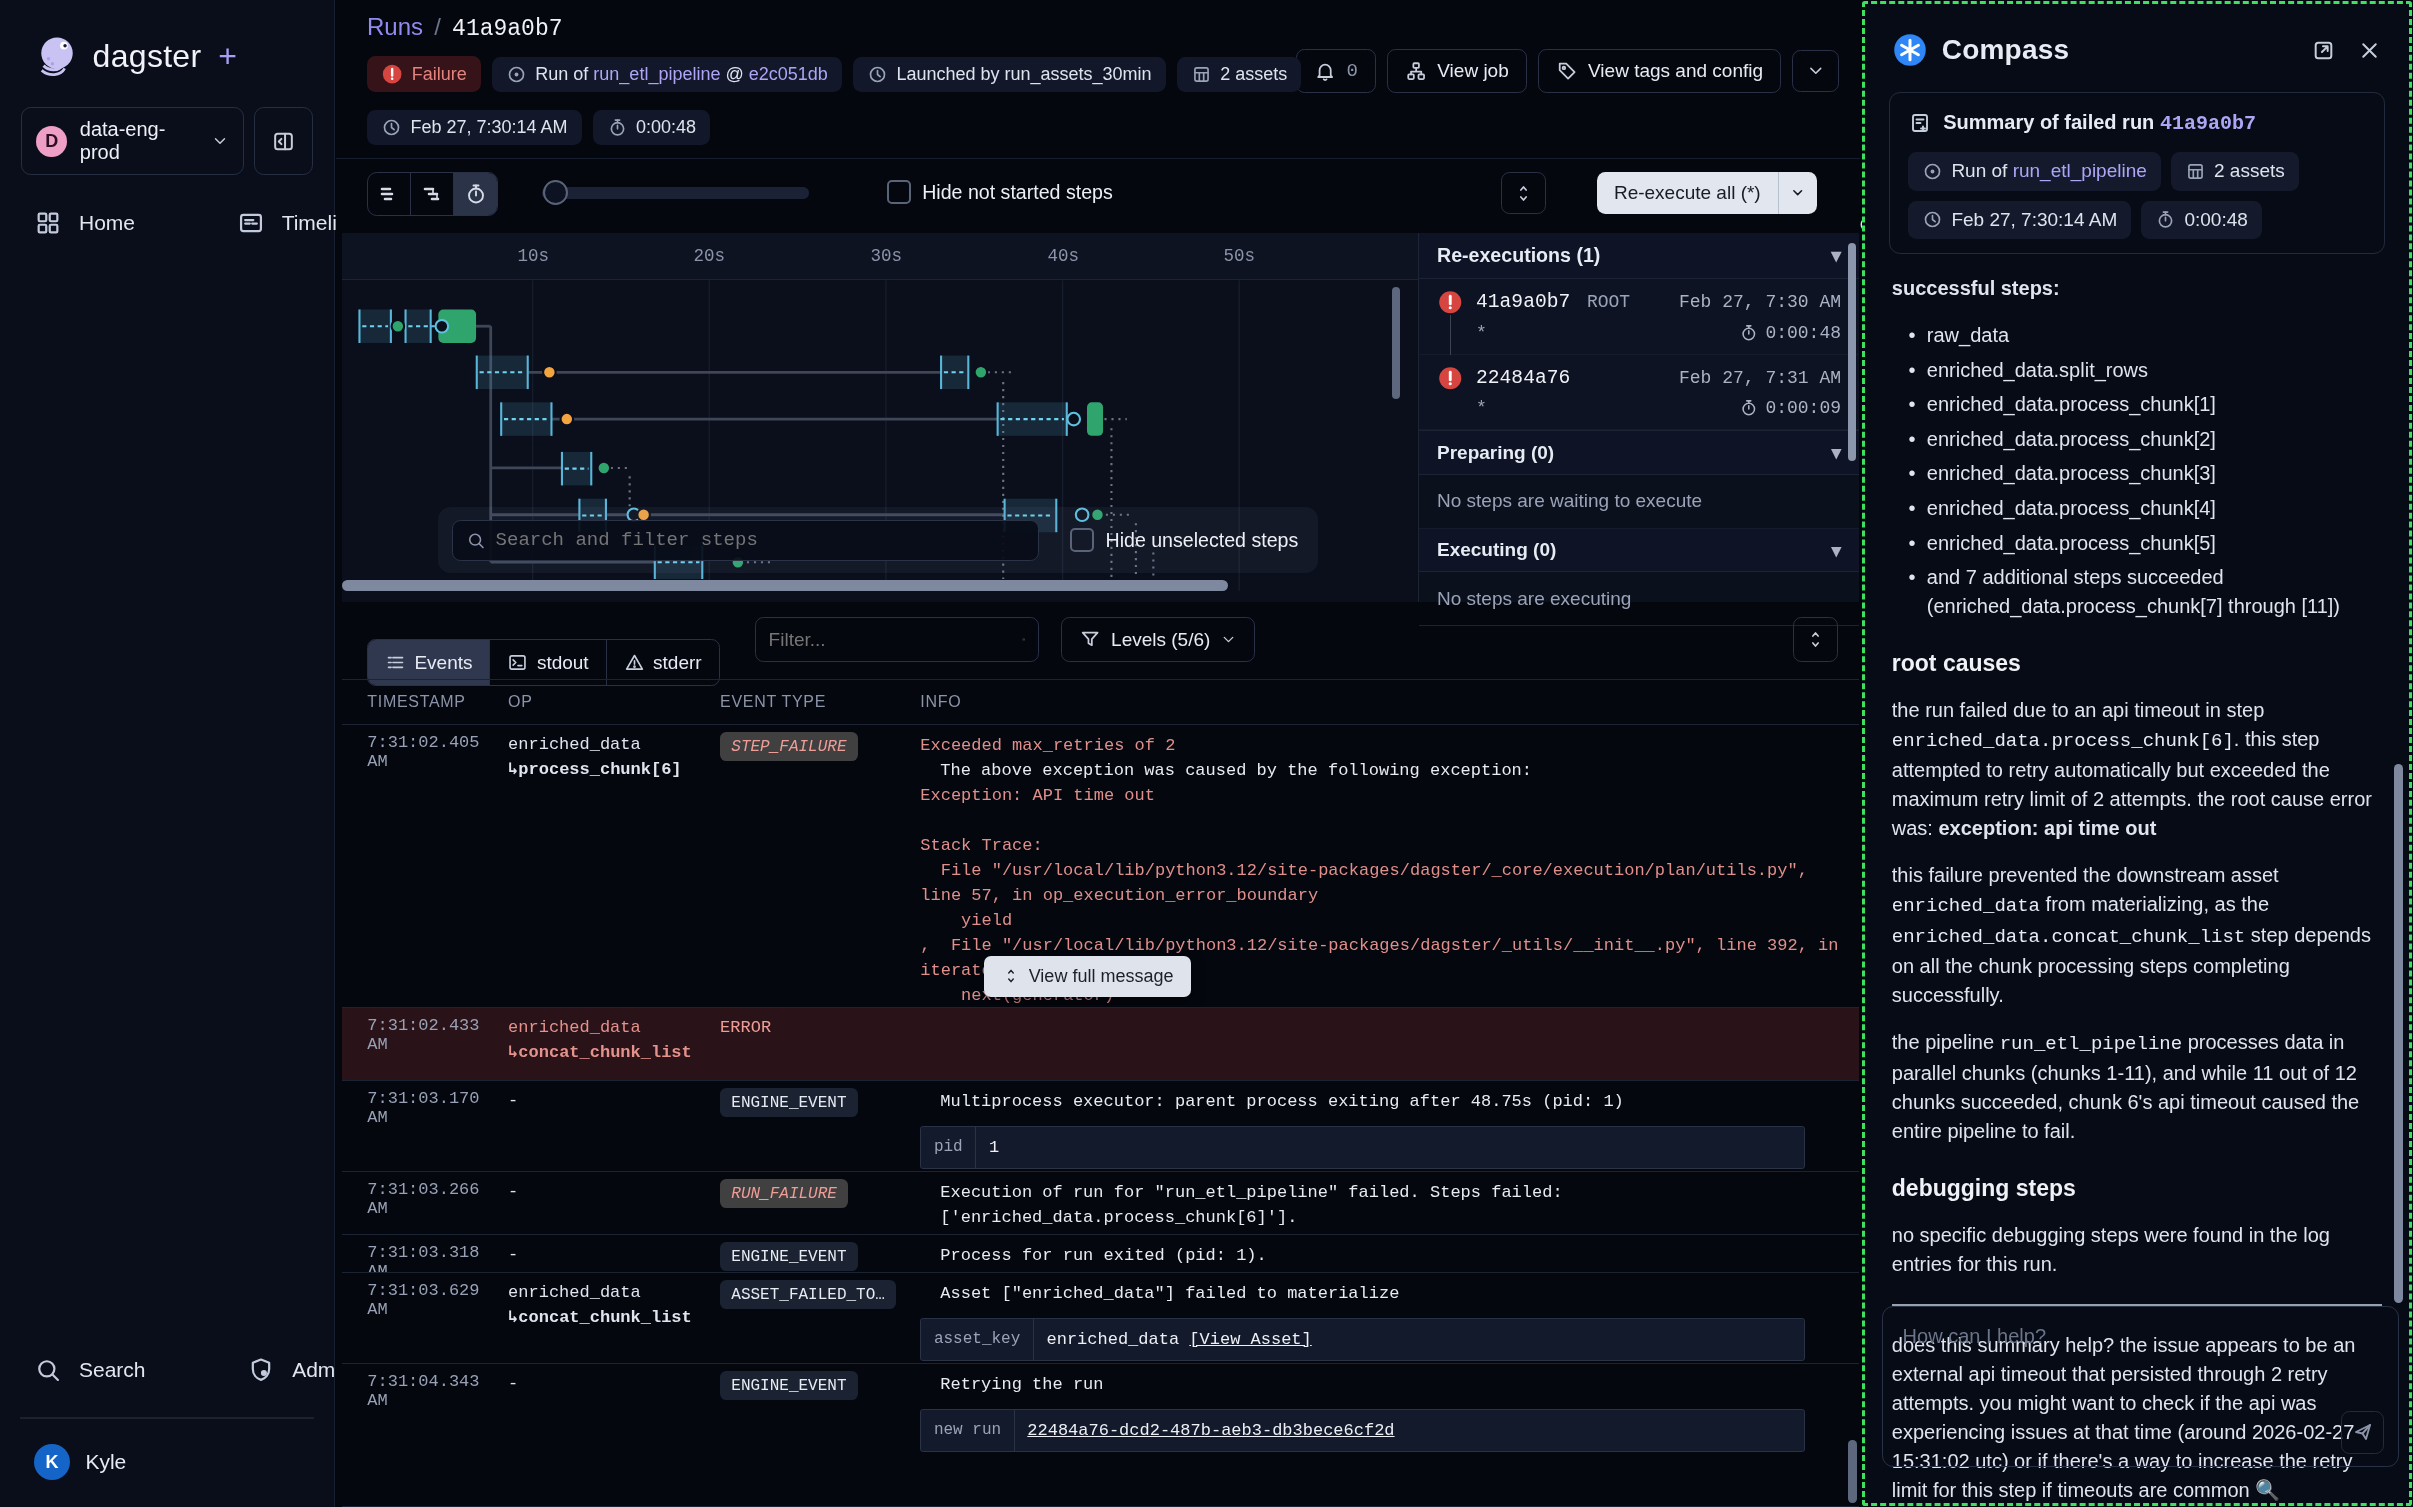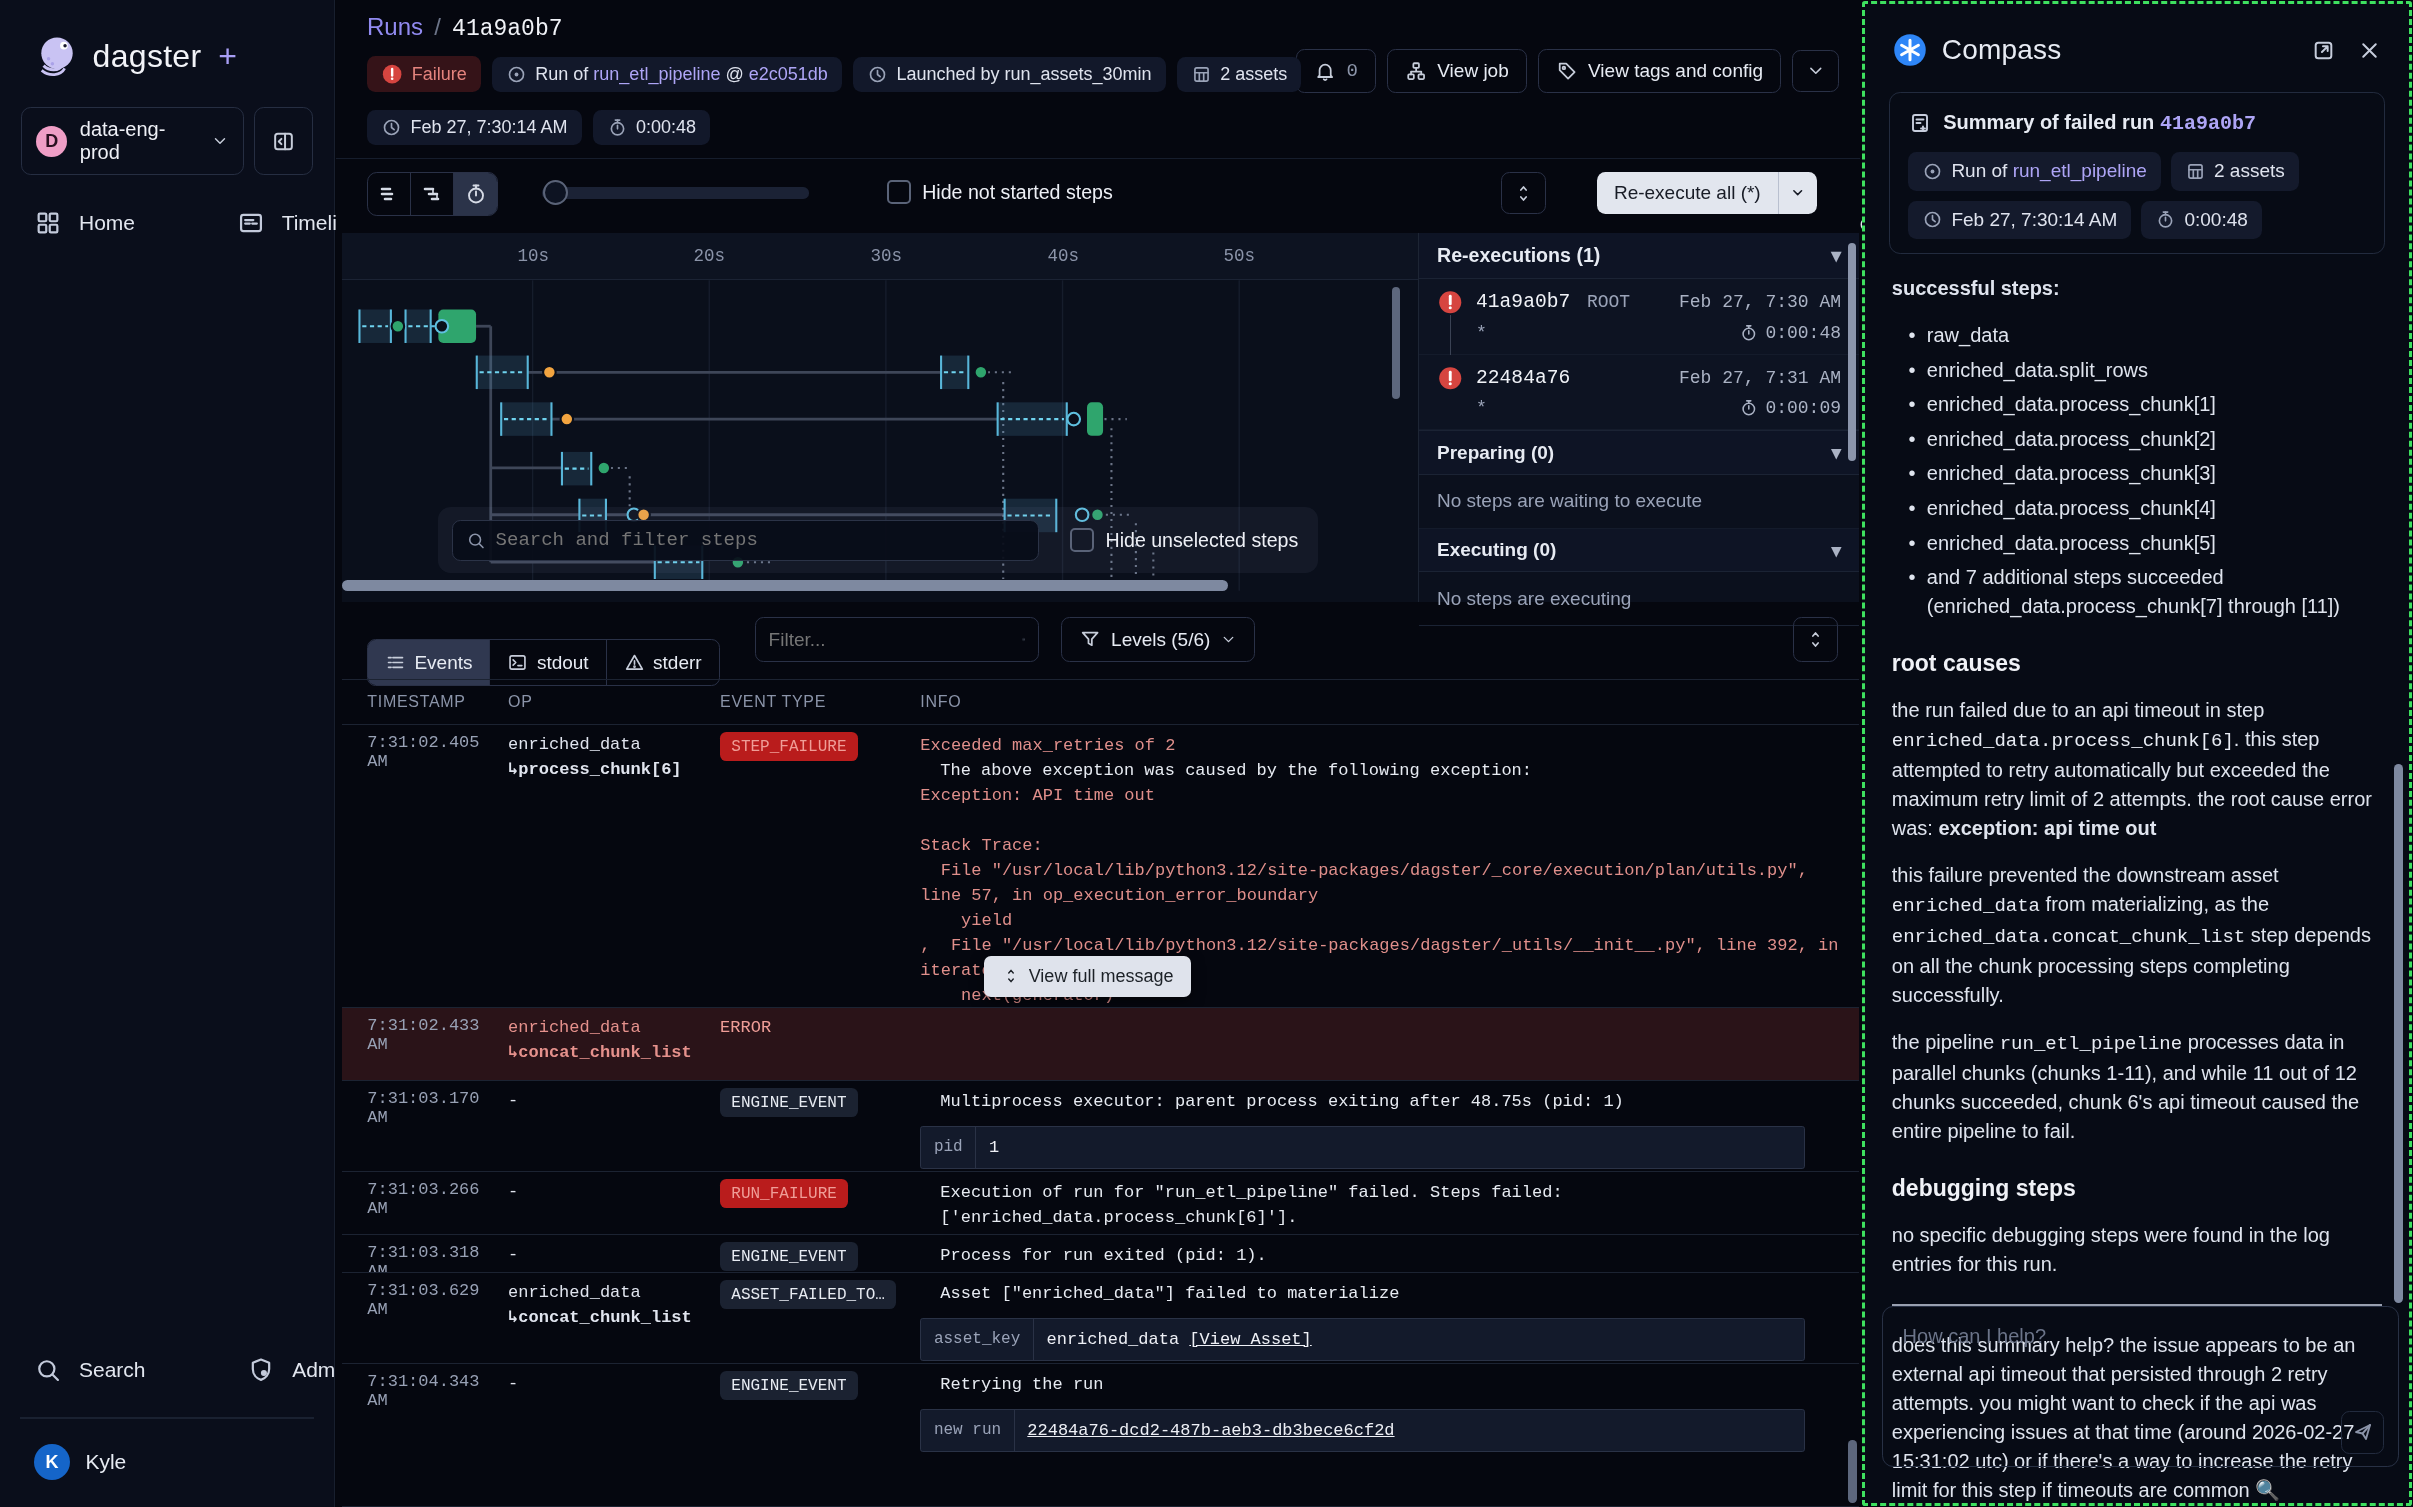--- a/index.html
+++ b/index.html
@@ -154,21 +154,21 @@
   .c-info { flex:1; padding-left:14px; padding-right:17px; }
   .erow { display:flex; border-bottom:1.4px solid #1c2332; position:relative; overflow:hidden; }
   .erow .c-ts { color:#98a1b5; font-size:17px; padding-top:8.4px; }
   .erow .c-op { color:#e0e4ee; font-size:17px; padding-top:8.4px; word-break:break-all; line-height:24.4px; }
   .erow .c-op .op2 { font-weight:bold; }
   .erow .c-type { padding-top:7px; }
   .erow .c-info { font-size:17px; line-height:25px; padding-top:8.4px; white-space:pre-wrap; word-break:break-word; }
   .erow.redbg { background:#2a1318; }
   .erow.redbg .c-op { color:#e5918c; }
   .ebadge { display:inline-block; font-size:16px; padding:5.6px 11.2px; border-radius:6.3px; }
-  .ebadge.failure { background:#b91c1c; color:#ef9d97; }
+  .ebadge.failure { background:#404040; color:#ef9d97;font-style:italic; }
   .ebadge.neutral { background:#1b2231; color:#e7ebf2; }
   .etype-plain { font-size:17px; color:#ef9d97; padding-top:2.8px; display:inline-block; }
   .iline-red { color:#e08f8b; }
   .iline-white { color:#e7ebf2;margin-left:20px; }
   .meta-table { display:flex; border:1.4px solid #2a3246; background:#131a2b; border-radius:2.8px;
     margin-top:11.2px; width:906px; max-width:96%; }
   .meta-key { padding:8.4px 12.6px; color:#9aa3b8; font-size:16px; border-right:1.4px solid #2a3246; flex:0 0 auto; }
   .meta-val { padding:8.4px 12.6px; color:#eef0f6; font-size:17px; }
   .meta-link { text-decoration:underline; color:#eef0f6; cursor:pointer; }
   .vfm {
@@ -180,21 +180,21 @@
   .etable-scroll { position:absolute; right:2.8px; bottom:4.2px; width:8.4px; height:63px; background:#5d677d; border-radius:4.2px; }
 
   
   .compass {
     position:absolute; left:1862px; top:1.4px; width:550px; height:1505px;
     background:#070b15; border:3.5px dashed #3ee05f; border-radius:2.8px;
     padding:21px 24px; overflow:hidden;
   }
   .cp-head { display:flex; align-items:center; gap:14px; padding:7px 2.8px 5.6px 2.8px; }
   .cp-star { width:36px; height:36px; flex:0 0 auto; }
-  .cp-title { font-size:28px; font-weight:400; letter-spacing:0.2px;text-align:center; }
+  .cp-title { font-size:28px; font-weight:700; letter-spacing:0.2px;text-align:center; }
   .cp-actions { margin-left:auto; display:flex; gap:21px; color:#c6cddc; }
   .cp-actions .picon { width:25px; height:25px; cursor:pointer; }
   .cp-card { border:1.4px solid #222b3e; border-radius:11.2px; padding:18px 18px 14px 18px; margin-top:18px; }
   .cp-card-title { display:flex; align-items:center; gap:11.2px; font-size:20px; font-weight:600; }
   .cp-card-title .picon { width:24px; height:24px; color:#c6cddc; }
   .cp-card-id { color:#aea5f6; font-weight:600; }
   .cp-badges { display:flex; flex-wrap:wrap; gap:9.8px; margin-top:17px; }
   .cp-badges .pill { font-size:19px; padding:8.4px 14px; background:#141a2c; }
   .cp-body { margin-top:19.6px; font-size:20px; line-height:29px; color:#dfe4ee; padding:0 2.8px; }
   .cp-body p { margin:18px 0; }

